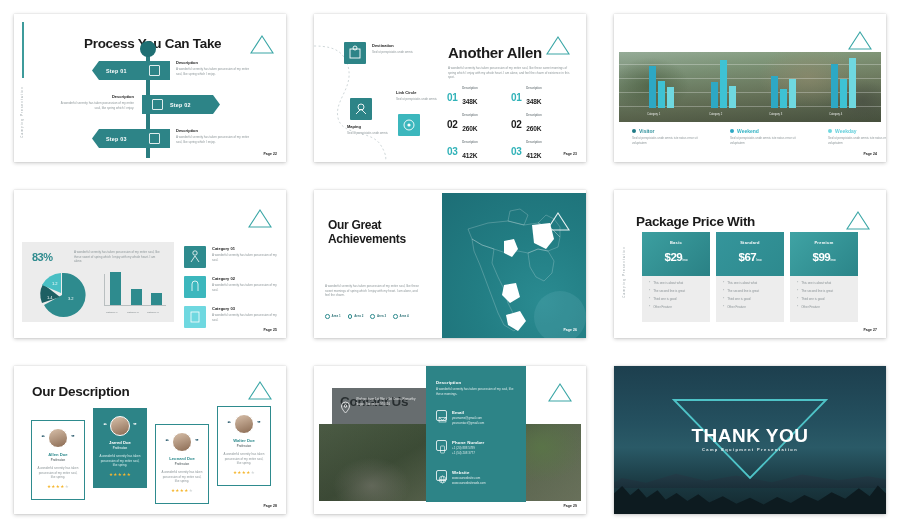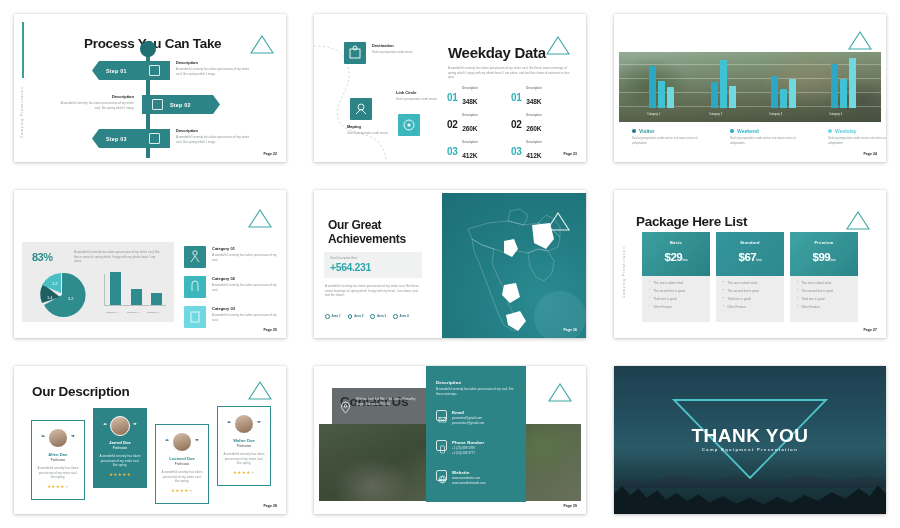--- a/index.html
+++ b/index.html
@@ -254,21 +254,21 @@
         <svg width="22" height="22" viewBox="0 0 22 22">
             <circle cx="11" cy="11" r="5" fill="none" stroke="#fff" stroke-width="0.9"></circle>
             <circle cx="11" cy="11" r="1.6" fill="#fff"></circle>
           </svg>
       </div>
       <div style="position:absolute;left:82px;top:76px;width:58px">
         <div class="tinyb">Link Circle</div>
         <div class="tiny" style="margin-top:2px">Sed ut perspiciatis unde omnis</div>
       </div>
 
-      <div class="title" style="position:absolute;left:134px;top:30px;font-size:15px">Weekday Data</div>
+      <div class="title" style="position:absolute;left:134px;top:30px;font-size:15px">Another Allen</div>
       <div class="tri-outline" style="left:232px;top:21px">
         <svg width="24" height="21">
             <polygon points="12,2 23,19 1,19" fill="none" stroke="#3aa6a6" stroke-width="1.1"></polygon>
           </svg>
       </div>
       <div class="tiny" style="position:absolute;left:134px;top:52px;width:128px">A wonderful serenity has taken possession of my entire soul, like these sweet mornings of spring which I enjoy with my whole heart. I am alone, and feel the charm of existence in this spot.</div>
 
       <div style="position:absolute;left:133px;top:72px">
         <div style="display:flex;align-items:center;gap:5px;margin-bottom:5px">
           <span class="s2-num t">01</span>
@@ -439,24 +439,20 @@
       <div class="pagenum">Page 25</div>
     </div>
   </div>
 
   <div class="cell">
     <div class="slide">
       <div class="s5-left">
         <div class="title" style="position:absolute;left:14px;top:28px;font-size:12px;line-height:1.25">Our Great</div>
         <div class="title" style="position:absolute;left:14px;top:42px;font-size:12px;line-height:1.25">Achievements</div>
 
-        <div class="s5-box">
-          <div class="tiny" style="position:absolute;left:6px;top:4px;font-size:2.8px">Your Description Here</div>
-          <div class="s5-big" style="position:absolute;left:6px;top:9px">+564.231</div>
-        </div>
 
         <div class="tiny" style="position:absolute;left:11px;top:94px;width:96px">A wonderful serenity has taken possession of my entire soul, like these sweet mornings of spring which I enjoy with my heart. I am alone, and feel the charm.</div>
 
         <div style="position:absolute;left:11px;top:124px;display:flex;gap:7px">
           <span style="display:flex;align-items:center;gap:2px">
             <span class="s5-radio"></span>
             <span style="font-size:3px;color:#37797e;font-weight:bold">Area 1</span>
           </span>
           <span style="display:flex;align-items:center;gap:2px">
             <span class="s5-radio"></span>
@@ -494,21 +490,21 @@
             </svg>
         </div>
         <div class="pagenum" style="color:#fff">Page 26</div>
       </div>
     </div>
   </div>
 
   <div class="cell">
     <div class="slide">
       <div class="vside" style="top:56px;left:8px">Camping Presentation</div>
-      <div class="title" style="position:absolute;left:22px;top:24px">Package Here List</div>
+      <div class="title" style="position:absolute;left:22px;top:24px">Package Price With</div>
       <div class="tri-outline" style="left:232px;top:20px">
         <svg width="24" height="21">
             <polygon points="12,2 23,19 1,19" fill="none" stroke="#3aa6a6" stroke-width="1.1"></polygon>
           </svg>
       </div>
 
       <div class="s6-card" style="left:28px">
         <div class="s6-head" style="background:linear-gradient(135deg,#3c9fa0,#2a8185)">
           <div class="s6-tier" style="position:absolute;left:0;right:0;top:8px;text-align:center">Basic</div>
           <div style="position:absolute;left:0;right:0;top:15px;text-align:center">

